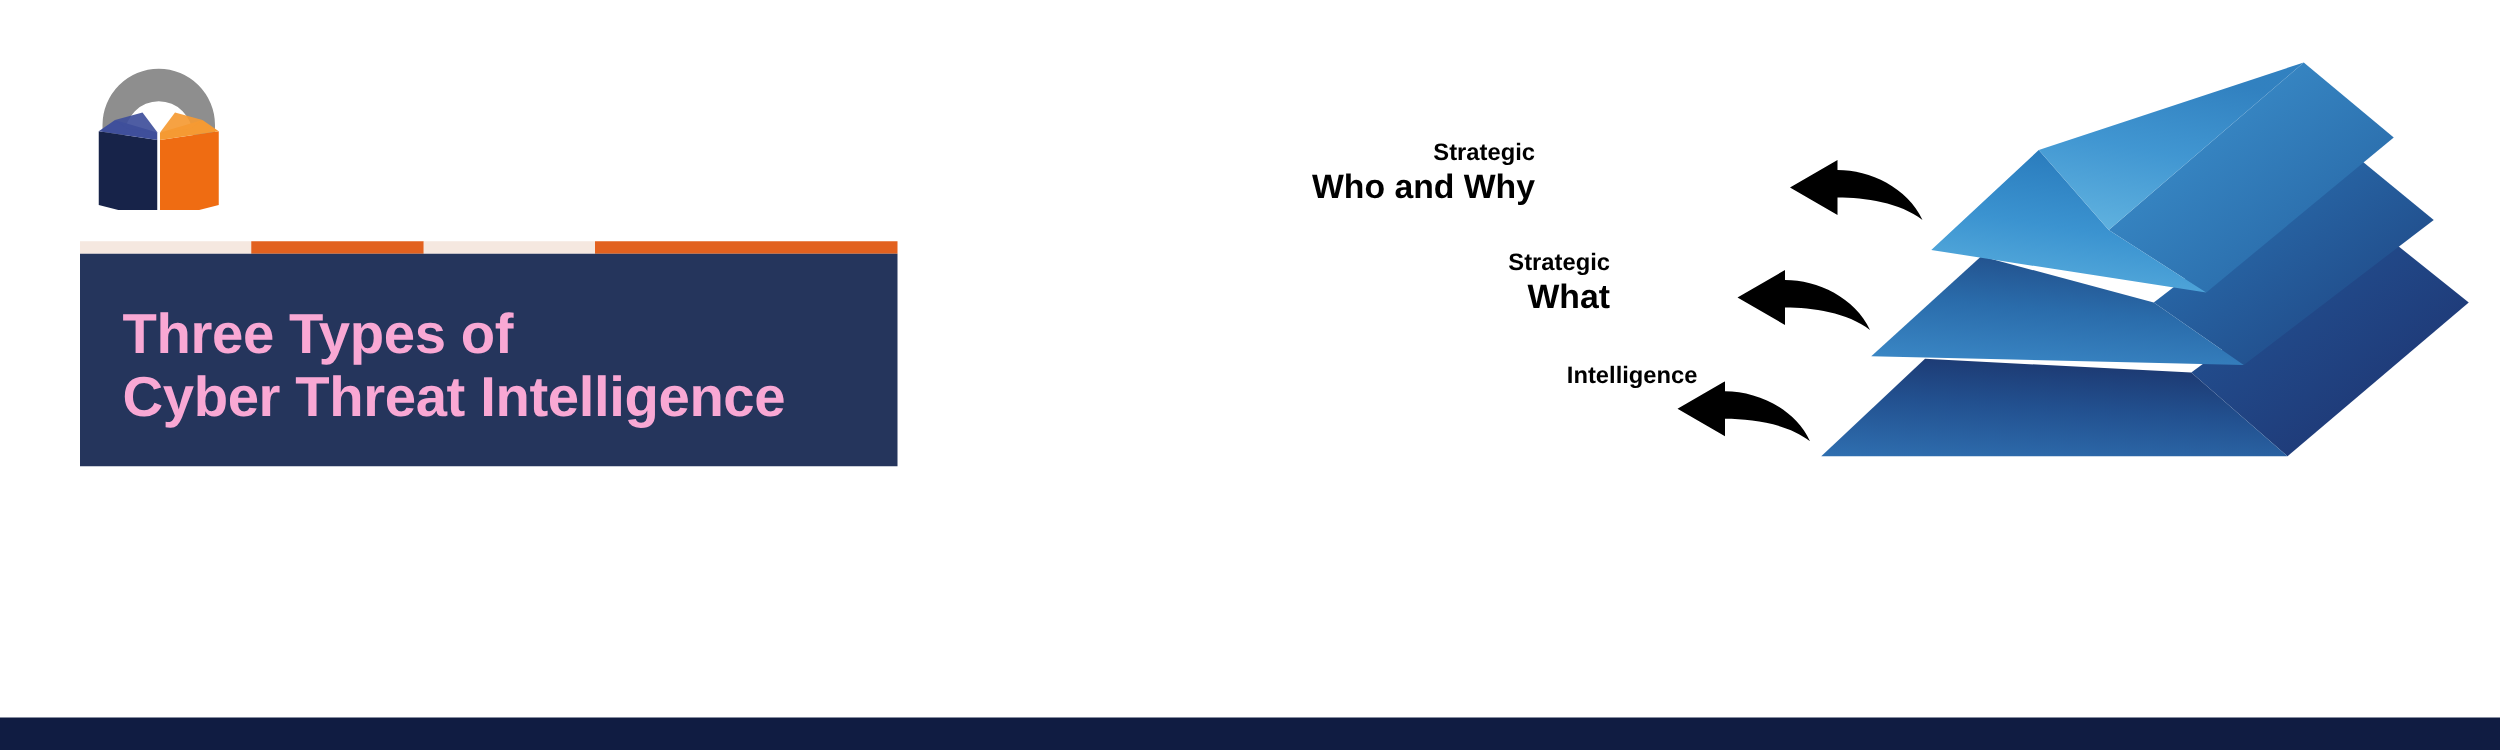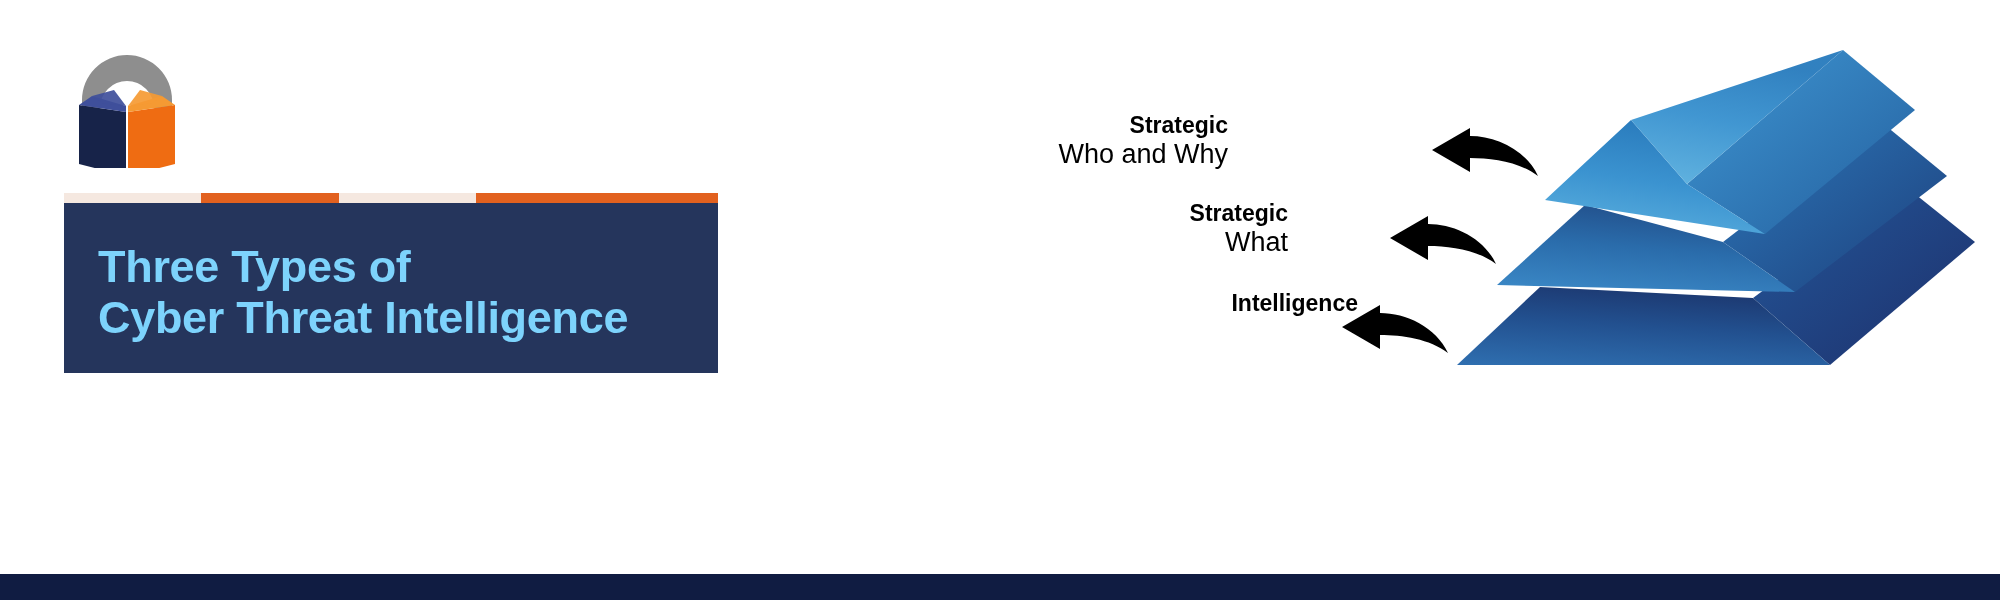--- a/index.html
+++ b/index.html
@@ -55,21 +55,21 @@
     left: 0;
     top: 10px;
     right: 0;
     bottom: 0;
     background: #25355c;
   }
   .banner-title {
     position: absolute;
     left: 34px;
     top: 38px;
-    color: #7dd3fc;
+    color: #f9a8d4;
     font-size: 45px;
     font-weight: bold;
     line-height: 1.14;
     letter-spacing: -0.3px;
     white-space: pre-line;
   }
 
   
   .diagram {
     position: absolute;
@@ -81,27 +81,27 @@
   .diagram > svg { display: block; }
 
   .labels { position: absolute; left: 0; top: 0; width: 640px; height: 370px; }
   .label-block {
     position: absolute;
     text-align: right;
     color: #000000;
     line-height: 1.18;
   }
   .label-title {
-    font-size: 23px;
+    font-size: 19px;
     font-weight: bold;
     display: block;
   }
   .label-sub {
     font-size: 27px;
-    font-weight: normal;
+    font-weight: bold;
     display: block;
   }
   .lb-strategic   { right: 452px; top: 92px; }
   .lb-tactical    { right: 392px; top: 180px; }
   .lb-operational { right: 322px; top: 270px; }
 
   .arrow { position: absolute; }
   .ar-strategic   { left: 390px; top: 108px; }
   .ar-tactical    { left: 348px; top: 196px; }
   .ar-operational { left: 300px; top: 285px; }

